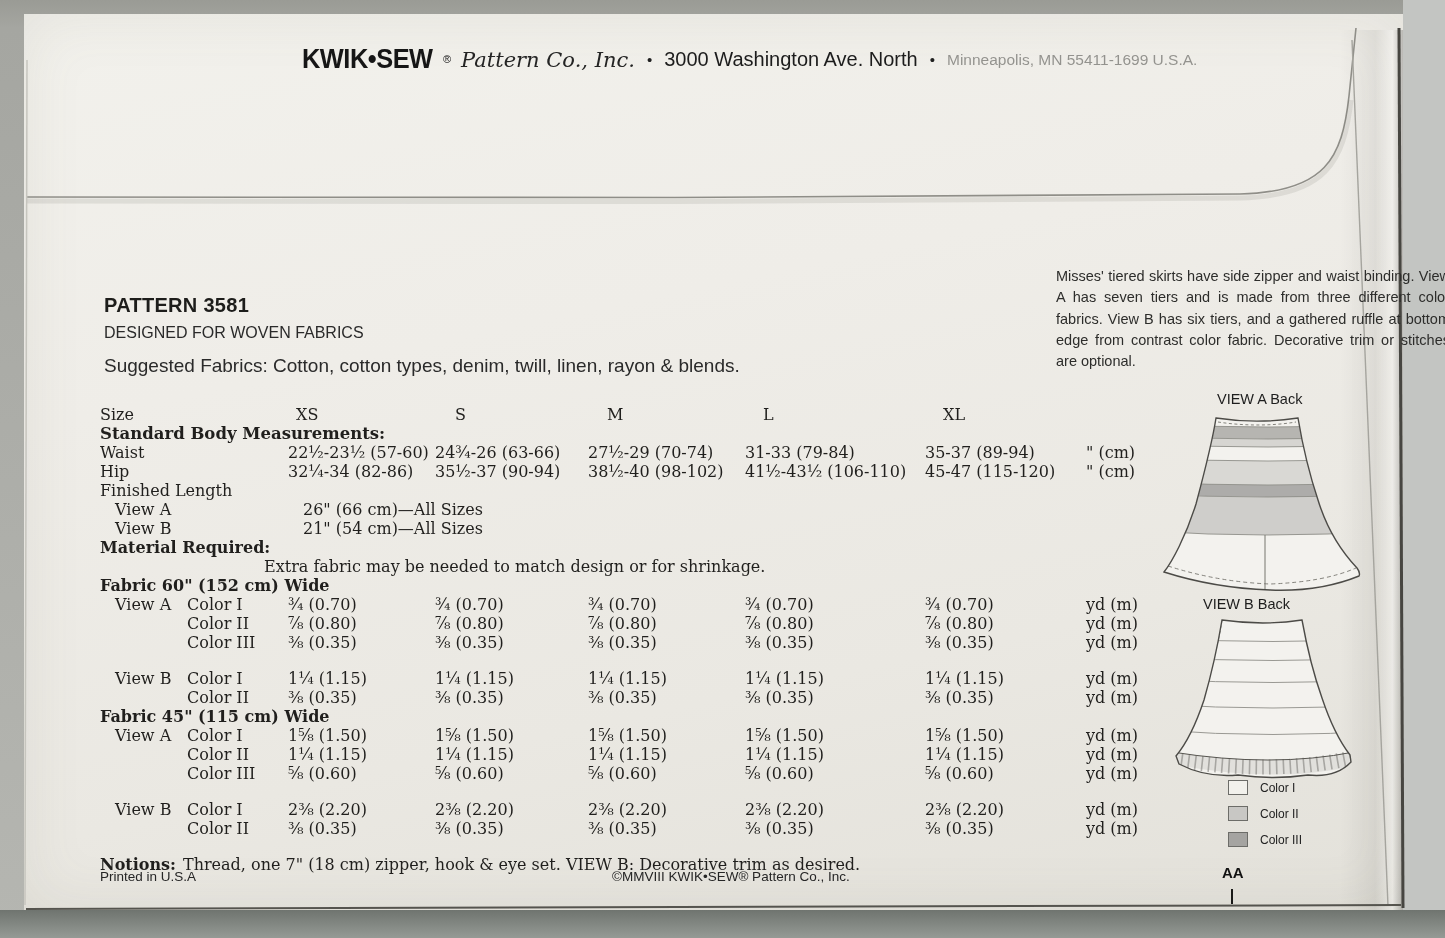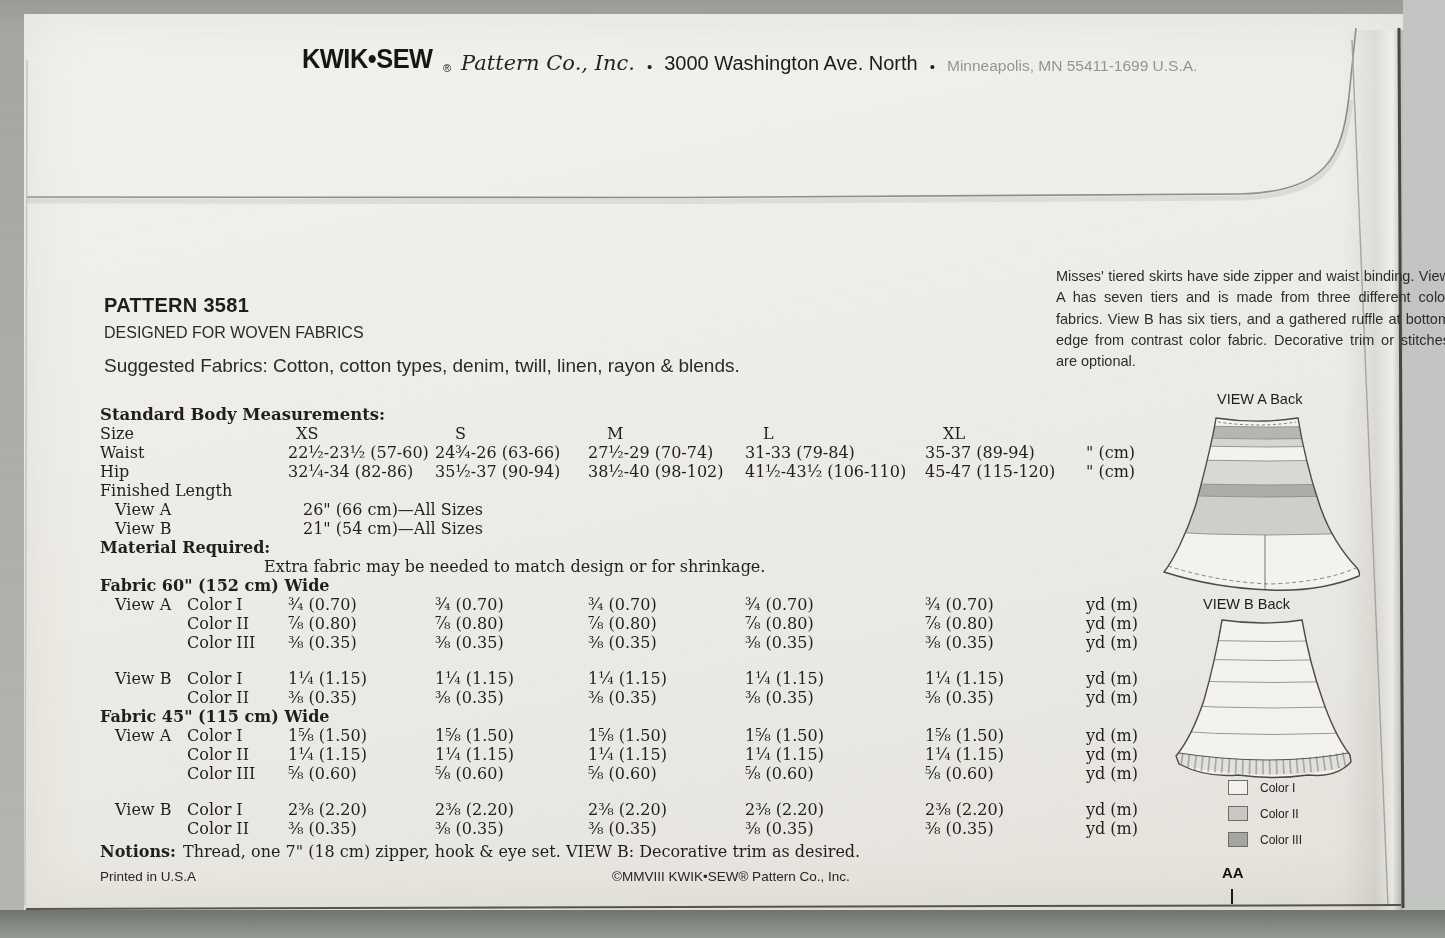--- a/index.html
+++ b/index.html
@@ -11,21 +11,21 @@
             background:linear-gradient(168deg,#f2f1ec 0%,#efede8 35%,#eae8e2 70%,#e3e1da 100%);
             box-shadow:inset 0 0 60px rgba(110,105,90,.10);}
   .scan-right{position:absolute;right:0;top:0;width:42px;height:938px;background:#c3c5c2;}
   .scan-bottom{position:absolute;left:0;bottom:0;width:100%;height:28px;
                background:linear-gradient(180deg,#6f746f, #959a95);}
   .fold-shade{position:absolute;left:1340px;top:30px;width:64px;height:880px;
               background:linear-gradient(90deg,rgba(0,0,0,0),rgba(0,0,0,.06) 55%,rgba(255,255,255,.30) 82%,rgba(0,0,0,.22) 100%);}
   svg.overlay{position:absolute;left:0;top:0;pointer-events:none;}
 
   
-  .masthead{position:absolute;left:302px;top:44px;display:flex;align-items:flex-end;white-space:nowrap;}
+  .masthead{position:absolute;left:302px;top:44px;display:flex;align-items:center;white-space:nowrap;}
   .brand{font-size:27px;font-weight:bold;letter-spacing:-.5px;transform:scaleX(.94);transform-origin:left;color:#161616;}
   .reg{font-size:11px;margin-left:2px;position:relative;top:-1px;color:#161616;}
   .script{font-family:"DejaVu Serif",serif;font-style:italic;font-size:21px;margin-left:10px;color:#242424;}
   .m-sep{font-size:15px;margin:0 12px;color:#202020;}
   .addr{font-size:20px;color:#1c1c1c;}
   .city{font-size:15.5px;color:#5c5c58;opacity:.62;filter:blur(.4px);}
 
   
   .info{position:absolute;left:104px;top:294px;}
   .pat-no{font-size:20px;font-weight:bold;letter-spacing:.3px;}
@@ -52,21 +52,21 @@
   .sz-row .c1{padding-left:8px;width:139px;}
   .sz-row .c2{padding-left:20px;width:133px;}
   .sz-row .c3{padding-left:19px;width:138px;}
   .sz-row .c4{padding-left:18px;width:162px;}
   .sz-row .c5{padding-left:18px;width:135px;}
   .sub{padding-left:15px;}
   .viewcol{display:inline-block;width:72px;padding-left:15px;}
   .mlabel{width:164px;flex:none;font-weight:bold;}
   .mspace{width:164px;flex:none;}
   .gap-before{margin-top:17px;}
-  .notions-row{margin-top:4px;}
+  .notions-row{margin-top:17px;}
   .notions-row .nlabel{font-weight:bold;margin-right:7px;}
 
   
   .view-a-label{position:absolute;left:1217px;top:391px;font-size:14.5px;color:#1e1e1e;}
   .view-b-label{position:absolute;left:1203px;top:596px;font-size:14.5px;color:#1e1e1e;}
   .skirt-a{position:absolute;left:1148px;top:408px;}
   .skirt-b{position:absolute;left:1158px;top:612px;}
 
   
   .legend{position:absolute;left:1228px;top:780px;}
@@ -115,31 +115,31 @@
   <div class="info">
     <div class="pat-no">PATTERN 3581</div>
     <div class="pat-designed">DESIGNED FOR WOVEN FABRICS</div>
     <div class="pat-sugg">Suggested Fabrics: Cotton, cotton types, denim, twill, linen, rayon &amp; blends.</div>
   </div>
 
   <div class="desc">Misses' tiered skirts have side zipper and waist binding. View A has seven tiers and is made from three different color fabrics. View B has six tiers, and a gathered ruffle at bottom edge from contrast color fabric. Decorative trim or stitches are optional.</div>
 
   <div class="sheet">
 
-    <div class="trow">
-      <span class="bold" style="font-size:16.5px;">Standard Body Measurements:</span>
-    </div>
-
     <div class="trow sz-row">
       <span class="c0">Size</span>
       <span class="c1">XS</span>
       <span class="c2">S</span>
       <span class="c3">M</span>
       <span class="c4">L</span>
       <span class="c5">XL</span>
+    </div>
+
+    <div class="trow">
+      <span class="bold" style="font-size:16.5px;">Standard Body Measurements:</span>
     </div>
 
     <div class="trow">
       <span class="c0">Waist</span>
       <span class="c1">22½-23½ (57-60)</span>
       <span class="c2">24¾-26 (63-66)</span>
       <span class="c3">27½-29 (70-74)</span>
       <span class="c4">31-33 (79-84)</span>
       <span class="c5">35-37 (89-94)</span>
       <span class="c6">" (cm)</span>

